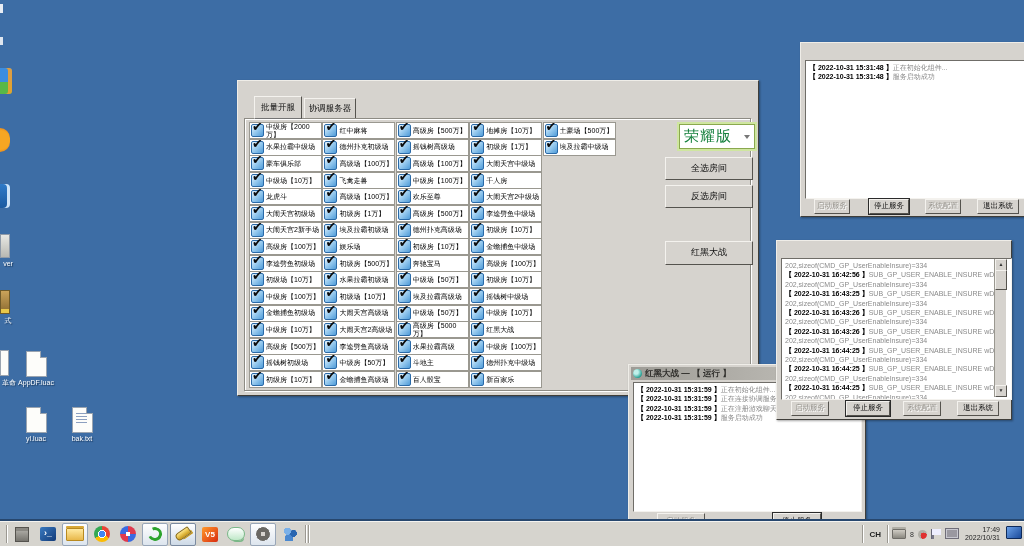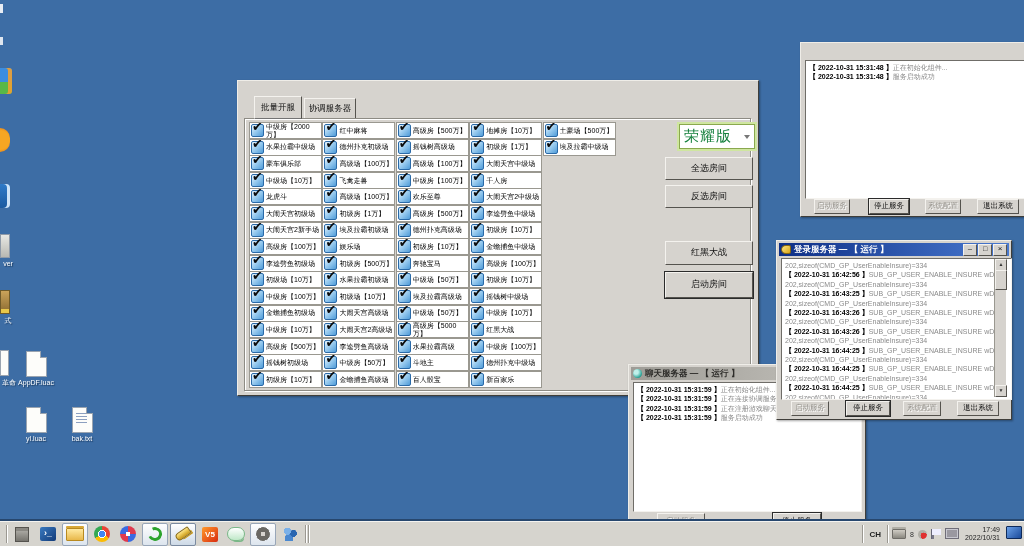--- a/index.html
+++ b/index.html
@@ -382,28 +382,27 @@
           </div>
         </div>
 
       <div class="combo" style="left:434px;top:5px;width:66px;height:23px;">
         <span class="combo-label">荣耀版</span>
         <span class="arrow-down"></span>
       </div>
       <div class="btn bigbtn" style="left:420px;top:38px;width:86px;height:21px;">全选房间</div>
       <div class="btn bigbtn" style="left:420px;top:66px;width:86px;height:21px;">反选房间</div>
       <div class="btn bigbtn" style="left:420px;top:122px;width:86px;height:22px;">红黑大战</div>
-      <div class="btn bigbtn primary" style="left:420px;top:153px;width:86px;height:24px;line-height:23px;">启动房间</div>
     </div>
   </div>
 
   <div class="win" style="left:628px;top:364px;width:236px;height:166px;z-index:4;">
     <div class="tbar gray">
       <span class="ticon" style="border-radius:50%;background:radial-gradient(circle at 35% 35%,#bff0ea 0 25%,#2aa396 70%,#116a60 100%);"></span>
-      <span>聊天服务器 — 【 运行 】</span>
+      <span>红黑大战 — 【 运行 】</span>
       <span class="cap-btns">
         <span class="cap-btn g-min"></span>
         <span class="cap-btn g-max"></span>
         <span class="cap-btn g-close"></span>
       </span>
     </div>
     <div class="sunken logarea" style="left:4px;top:17px;width:221px;height:124px;">
         <div class="logline"><span class="lt">【 2022-10-31 15:31:59 】</span><span class="lm">正在初始化组件...</span></div>
         <div class="logline"><span class="lt">【 2022-10-31 15:31:59 】</span><span class="lm">正在连接协调服务器</span></div>
         <div class="logline"><span class="lt">【 2022-10-31 15:31:59 】</span><span class="lm">正在注册游戏聊天服务</span></div>
@@ -418,29 +417,20 @@
         <div class="logline"><span class="lt">【 2022-10-31 15:31:48 】</span><span class="lm">正在初始化组件...</span></div>
         <div class="logline"><span class="lt">【 2022-10-31 15:31:48 】</span><span class="lm">服务启动成功</span></div>
       </div>
     <div class="btn disabled" style="left:13px;top:156px;width:34px;height:13px;line-height:12px;">启动服务</div>
     <div class="btn primary" style="left:68px;top:156px;width:38px;height:13px;line-height:12px;">停止服务</div>
     <div class="btn disabled" style="left:124px;top:156px;width:34px;height:13px;line-height:12px;">系统配置</div>
     <div class="btn" style="left:176px;top:156px;width:40px;height:13px;line-height:12px;">退出系统</div>
   </div>
 
   <div class="win" style="left:776px;top:240px;width:234px;height:178px;z-index:6;">
-    <div class="tbar blue">
-      <span class="ticon" style="border-radius:50% 2px 2px 50%;background:linear-gradient(135deg,#ffe680,#d8a518);border:1px solid #8a6a10;width:8px;height:7px;"></span>
-      <span>登录服务器 — 【 运行 】</span>
-      <span class="cap-btns">
-        <span class="cap-btn g-min"></span>
-        <span class="cap-btn g-max"></span>
-        <span class="cap-btn g-close"></span>
-      </span>
-    </div>
     <div class="sunken logarea" style="left:4px;top:17px;width:212px;height:136px;padding-right:14px;">
         <div class="logline lm">202,sizeof(CMD_GP_UserEnableInsure)=334</div>
         <div class="logline"><span class="lt">【 2022-10-31 16:42:56 】</span><span class="lm">SUB_GP_USER_ENABLE_INSURE wDataSize=</span></div>
         <div class="logline lm">202,sizeof(CMD_GP_UserEnableInsure)=334</div>
         <div class="logline"><span class="lt">【 2022-10-31 16:43:25 】</span><span class="lm">SUB_GP_USER_ENABLE_INSURE wDataSize=</span></div>
         <div class="logline lm">202,sizeof(CMD_GP_UserEnableInsure)=334</div>
         <div class="logline"><span class="lt">【 2022-10-31 16:43:26 】</span><span class="lm">SUB_GP_USER_ENABLE_INSURE wDataSize=</span></div>
         <div class="logline lm">202,sizeof(CMD_GP_UserEnableInsure)=334</div>
         <div class="logline"><span class="lt">【 2022-10-31 16:43:26 】</span><span class="lm">SUB_GP_USER_ENABLE_INSURE wDataSize=</span></div>
         <div class="logline lm">202,sizeof(CMD_GP_UserEnableInsure)=334</div>

